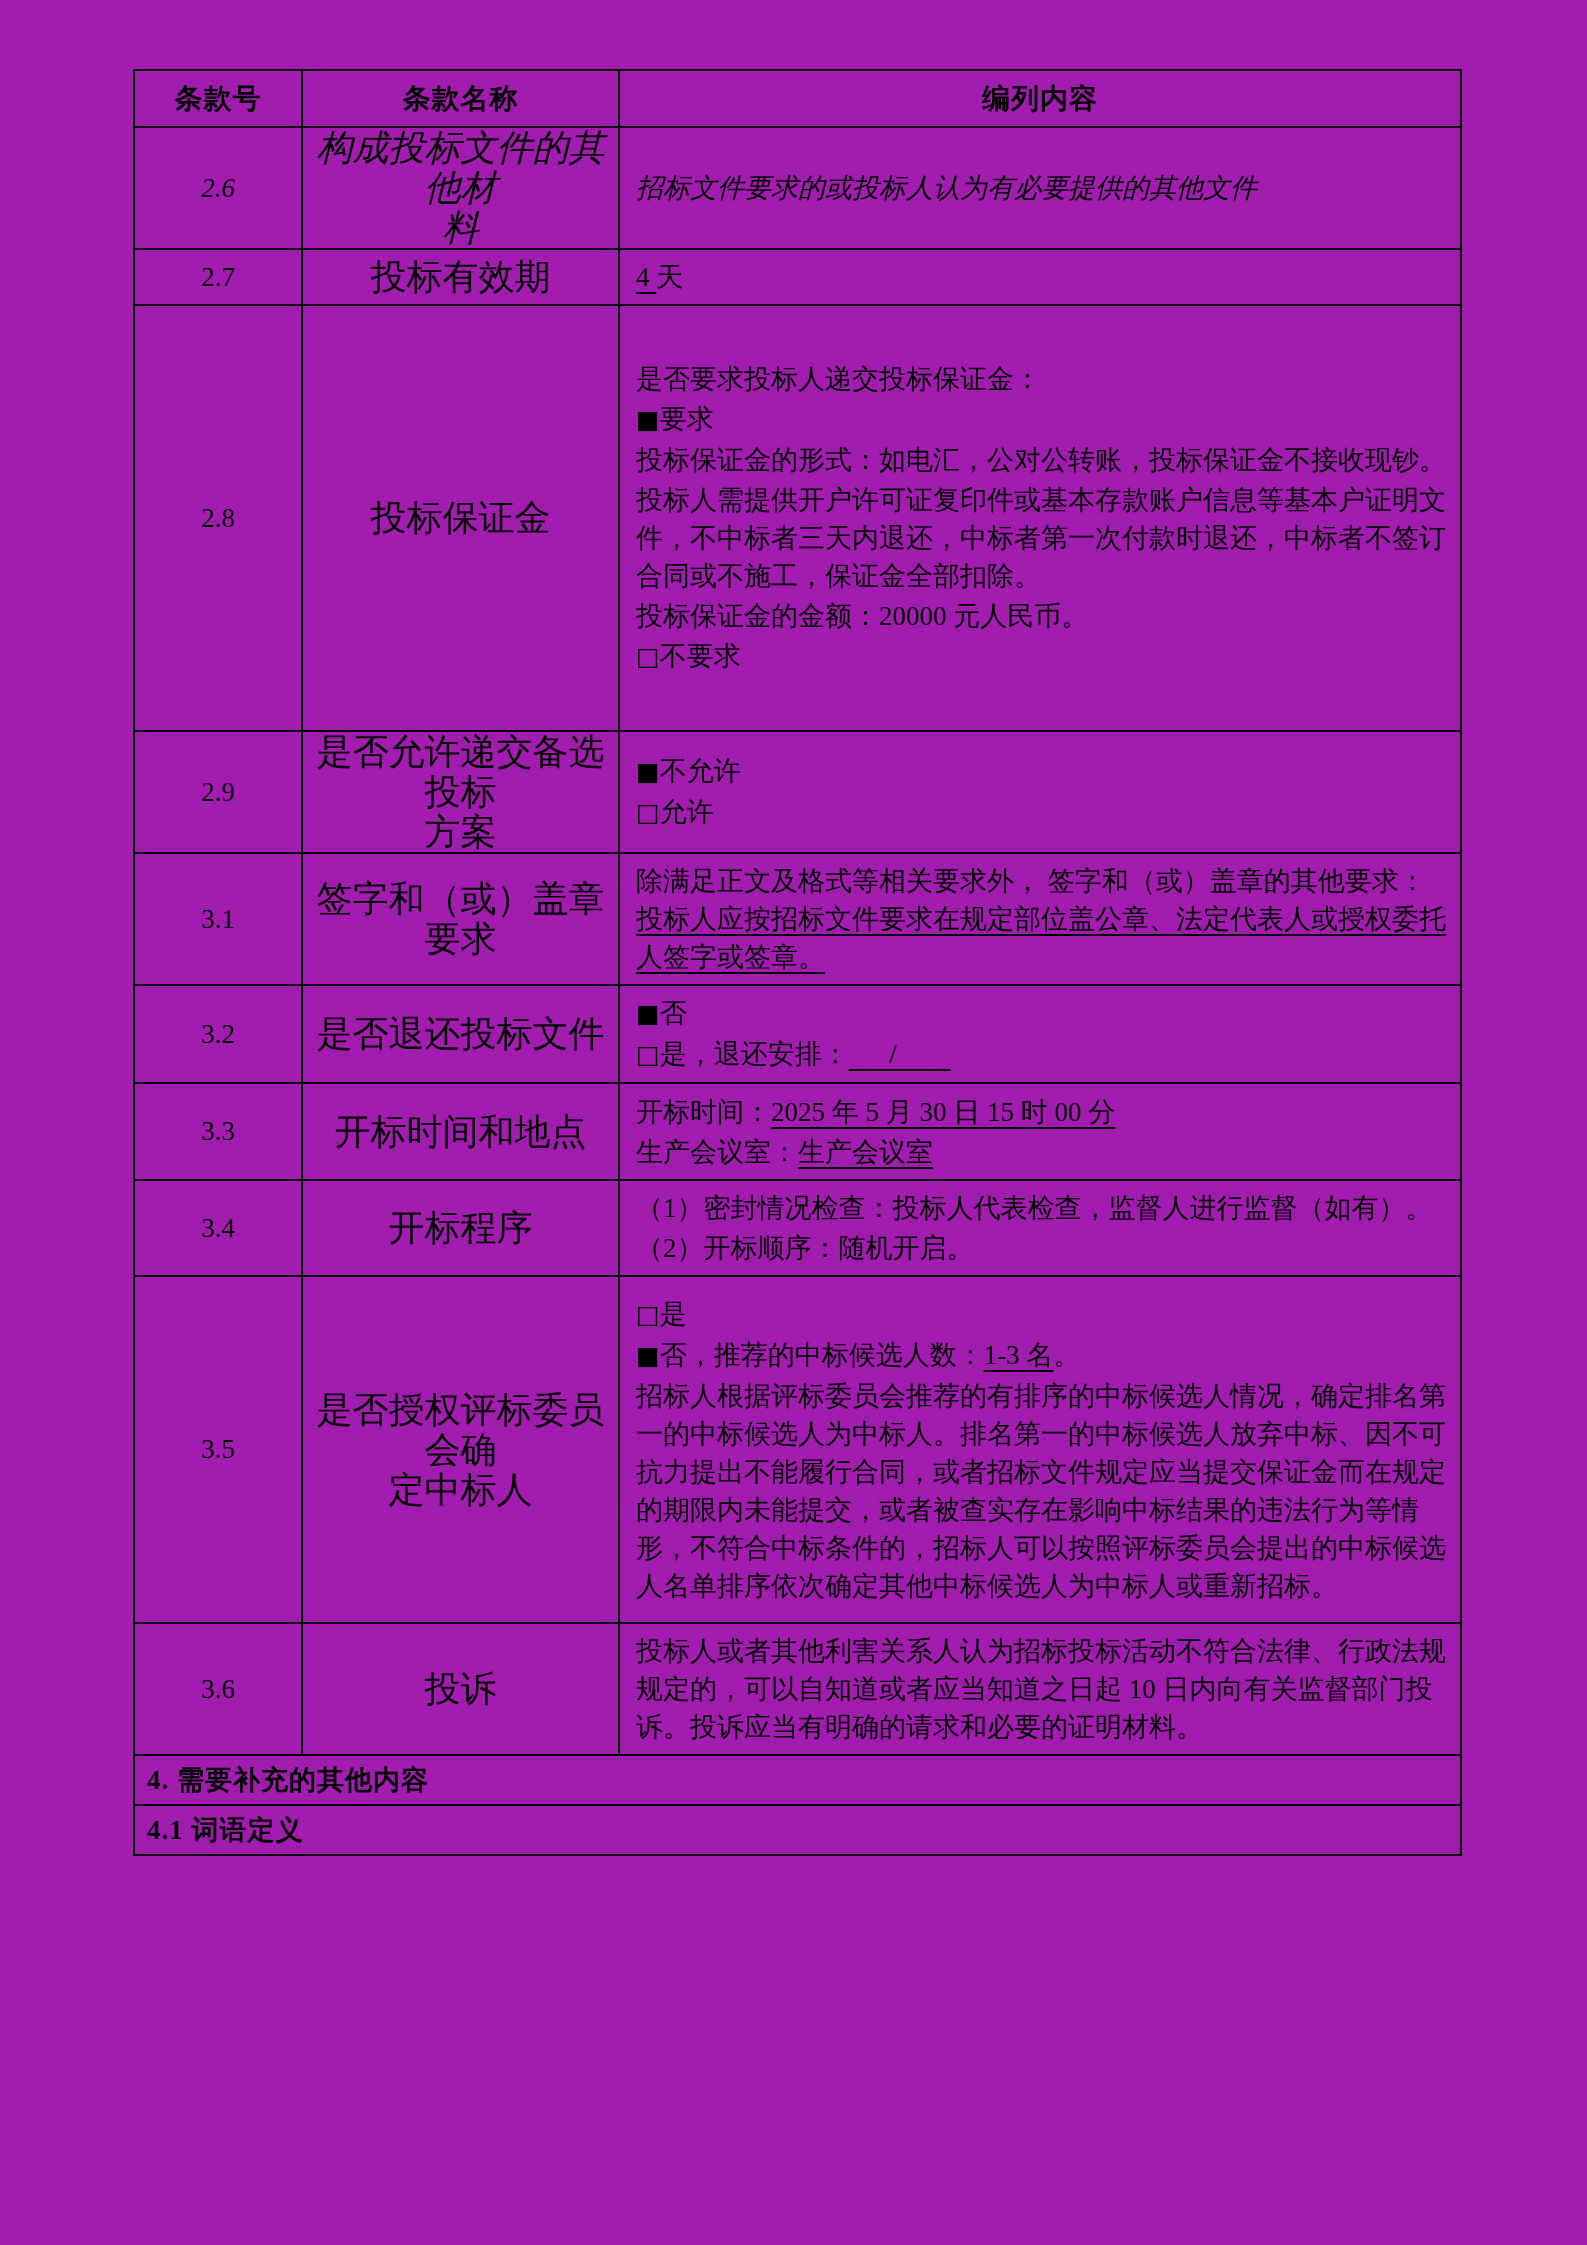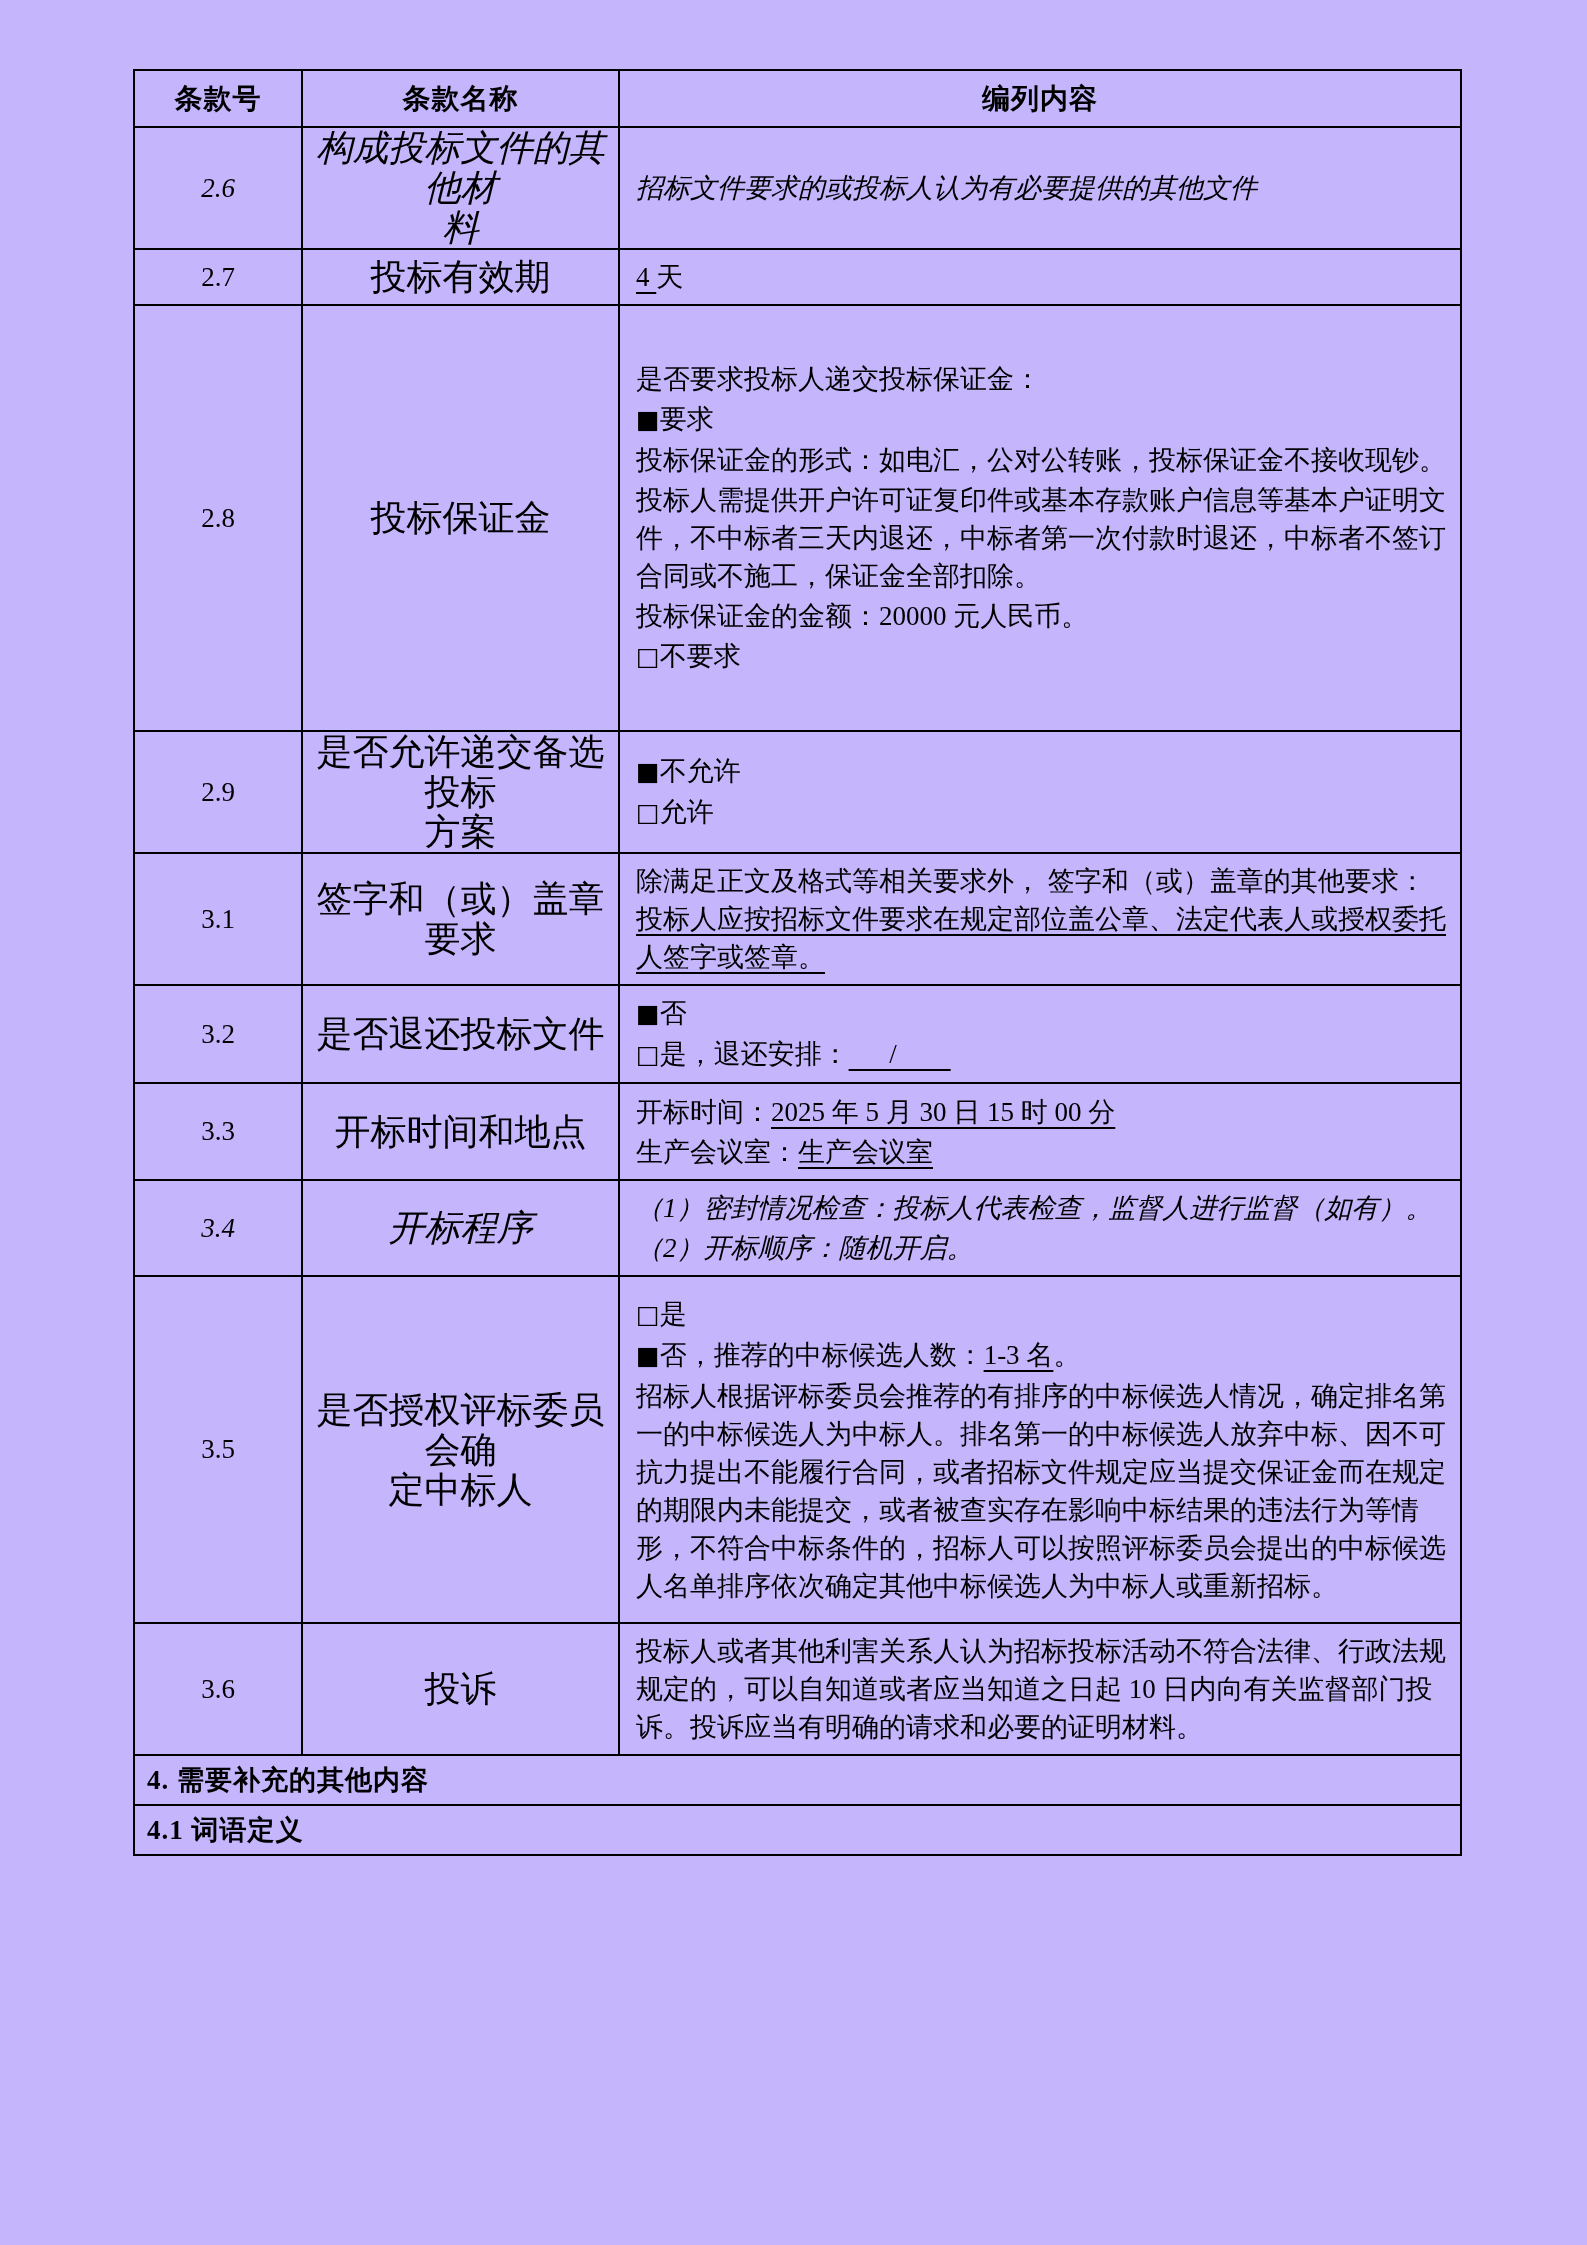--- a/index.html
+++ b/index.html
@@ -10,21 +10,21 @@
   body {
     width: 1587px;
     height: 2245px;
     font-family: "Liberation Serif", "DejaVu Serif", serif;
     color: #000000;
   }
   .page {
     position: relative;
     width: 1587px;
     height: 2245px;
-    background: #c4b5fd;
+    background: #a21caf;
     overflow: hidden;
   }
   table.doc-table {
     position: absolute;
     left: 133px;
     top: 69px;
     width: 1327px;
     border-collapse: collapse;
     table-layout: fixed;
   }
@@ -156,21 +156,21 @@
           </td>
         </tr>
         <tr style="height: 97px;">
           <td class="no">3.3</td>
           <td class="name">开标时间和地点</td>
           <td class="content">
             <p><span>开标时间：</span><span class="u">2025 年 5 月 30 日 15 时 00 分</span></p>
             <p><span>生产会议室：</span><span class="u">生产会议室</span></p>
           </td>
         </tr>
-        <tr style="height: 89px; font-style: italic;">
+        <tr style="height: 89px;">
           <td class="no">3.4</td>
           <td class="name">开标程序</td>
           <td class="content">
             <p><span>（1）密封情况检查：投标人代表检查，监督人进行监督（如有）。</span></p>
             <p><span>（2）开标顺序：随机开启。</span></p>
           </td>
         </tr>
         <tr style="height: 347px;">
           <td class="no">3.5</td>
           <td class="name">是否授权评标委员会确

